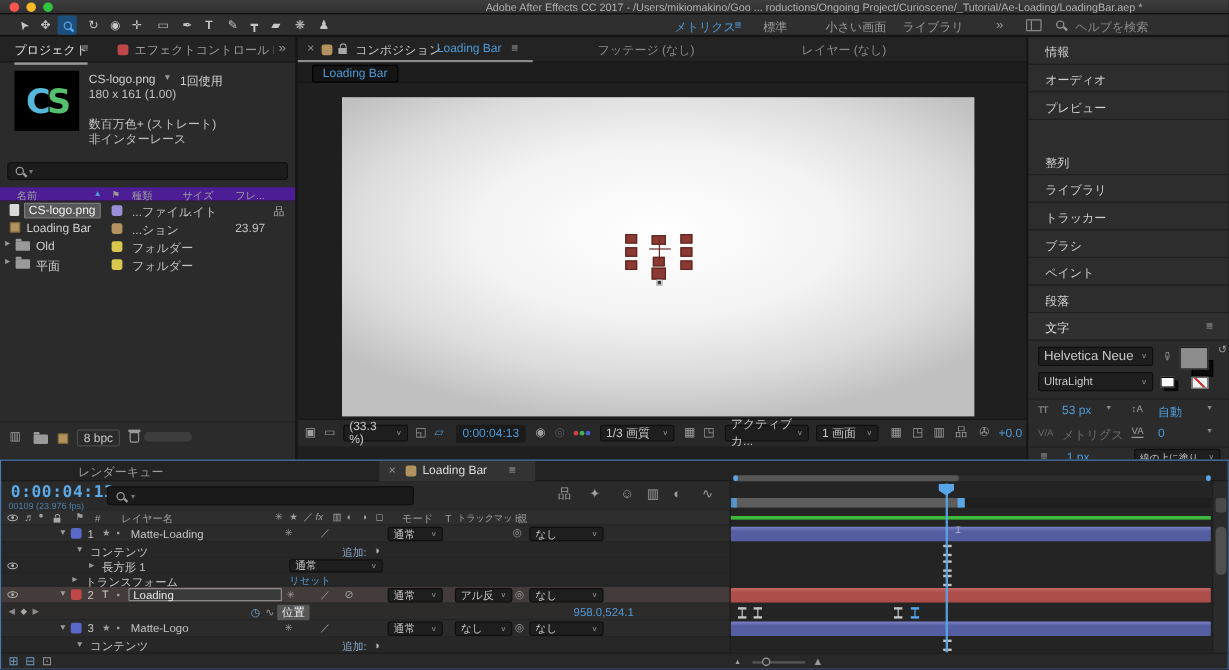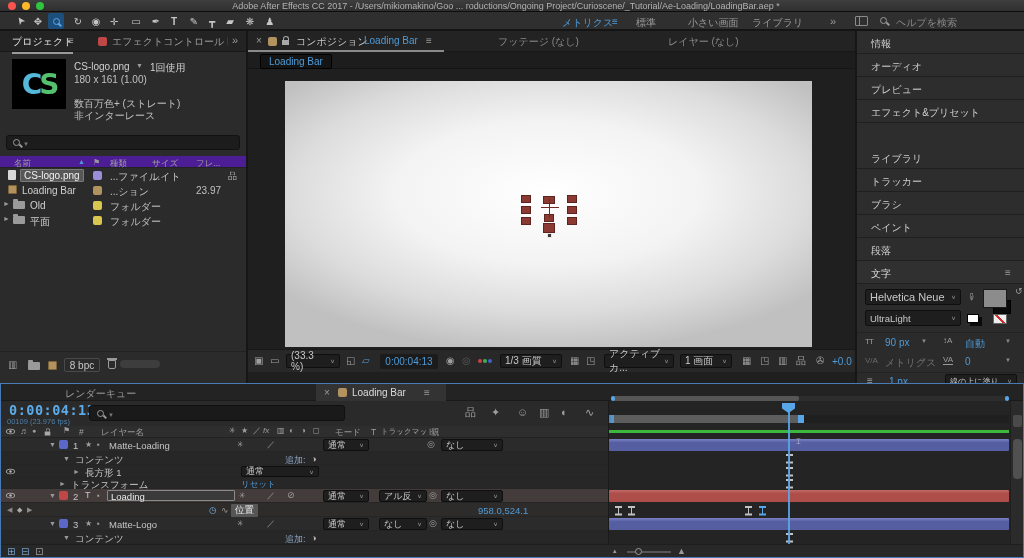--- a/index.html
+++ b/index.html
@@ -2,21 +2,21 @@
 <html><head>
 <meta charset="utf-8">
 <style>
 *{margin:0;padding:0;box-sizing:border-box}
 html,body{width:1024px;height:558px;overflow:hidden}
 body{position:relative;background:#161616;font-family:"Liberation Sans","DejaVu Sans",sans-serif;font-size:10px;color:#c8c8c8}
 .a{position:absolute}
 .panel{position:absolute;background:#2b2b2b;overflow:hidden}
 .tabbar{position:absolute;left:0;right:0;top:0;height:21px;background:#232323;border-bottom:1px solid #181818}
 .tl{position:absolute;top:2px;width:8px;height:8px;border-radius:50%}
-.ttl{position:absolute;left:60px;right:72px;top:1px;text-align:center;font-size:9px;color:#b2b2b2;white-space:nowrap;overflow:hidden}
+.ttl{position:absolute;left:60px;right:72px;top:1px;text-align:right;font-size:9px;color:#b2b2b2;white-space:nowrap;overflow:hidden}
 .tool{position:absolute;top:1px;width:16px;height:16px;display:flex;align-items:center;justify-content:center;color:#c6c6c6;font-size:10px}
 .dd{position:absolute;background:#1e1e1e;border:1px solid #0f0f0f;border-radius:2px;display:flex;align-items:center;justify-content:space-between;padding:0 4px;height:14px;color:#c8c8c8}
 .chv{color:#8a8a8a;font-size:7px;transform:scaleY(.8);margin-left:3px}
 .chip{position:absolute;width:9px;height:9px;border-radius:2px}
 .mag{position:absolute;width:7px;height:7px;border:1.5px solid #9a9a9a;border-radius:50%}
 .mag::after{content:"";position:absolute;width:4px;height:1.5px;background:#9a9a9a;transform:rotate(45deg);right:-3.5px;bottom:-1.5px}
 .mag.blue{border-color:#5aa6e8}.mag.blue::after{background:#5aa6e8}
 .eye{position:absolute;width:11px;height:7px;border:1px solid #b8b8b8;border-radius:50%}
 .eye::after{content:"";position:absolute;left:3px;top:1px;width:3px;height:3px;border-radius:50%;background:#b8b8b8}
 .lock{position:absolute;width:7px;height:5px;background:#a8a8a8}
@@ -232,22 +232,22 @@
 <div id="rightcol" class="panel" style="left:857px;top:31px;width:167px;height:352px;background:#2d2d2d">
   <div class="a" style="left:0;top:0;width:167px;height:23px;border-bottom:1px solid #1f1f1f">
       <span class="a" style="left:14px;top:6px;color:#cfcfcf">情報</span>
     </div>
   <div class="a" style="left:0;top:23px;width:167px;height:23px;border-bottom:1px solid #1f1f1f">
       <span class="a" style="left:14px;top:6px;color:#cfcfcf">オーディオ</span>
     </div>
   <div class="a" style="left:0;top:46px;width:167px;height:23px;border-bottom:1px solid #1f1f1f">
       <span class="a" style="left:14px;top:6px;color:#cfcfcf">プレビュー</span>
     </div>
-  <div class="a" style="left:0;top:69px;width:167px;height:23px;border-bottom:1px solid #1f1f1f">
-      <span class="a" style="left:14px;top:6px;color:#cfcfcf">エフェクト&amp;プリセット</span>
+  <div class="a" style="left:0;top:92px;width:167px;height:23px;border-bottom:1px solid #1f1f1f">
+      <span class="a" style="left:14px;top:6px;color:#cfcfcf">整列</span>
     </div>
   <div class="a" style="left:0;top:115px;width:167px;height:23px;border-bottom:1px solid #1f1f1f">
       <span class="a" style="left:14px;top:6px;color:#cfcfcf">ライブラリ</span>
     </div>
   <div class="a" style="left:0;top:138px;width:167px;height:23px;border-bottom:1px solid #1f1f1f">
       <span class="a" style="left:14px;top:6px;color:#cfcfcf">トラッカー</span>
     </div>
   <div class="a" style="left:0;top:161px;width:167px;height:23px;border-bottom:1px solid #1f1f1f">
       <span class="a" style="left:14px;top:6px;color:#cfcfcf">ブラシ</span>
     </div>
@@ -272,21 +272,21 @@
         <span class="chv">∨</span>
       </div>
     <div class="dd" style="left:8px;top:26px;width:96px;height:16px">
         <span style="font-size:9.5px">UltraLight</span>
         <span class="chv">∨</span>
       </div>
     <div class="a" style="left:110px;top:30px;width:12px;height:9px;background:#fff;border:1px solid #000;box-shadow:3px 3px 0 #0a0a0a"></div>
     <div class="a" style="left:136px;top:30px;width:14px;height:10px;background:#f0f0f0;border:1px solid #666;background-image:linear-gradient(45deg,transparent 44%,#d03030 44%,#d03030 56%,transparent 56%)"></div>
     <div class="a" style="left:0;top:48px;width:167px;height:1px;background:#222"></div>
     <span class="ic" style="left:8px;top:54px;font-size:8px;letter-spacing:-1px">TT</span>
-    <span class="a blue" style="left:28px;top:53px">90 px</span>
+    <span class="a blue" style="left:28px;top:53px">53 px</span>
     <span class="a" style="left:64px;top:54px;color:#8a8a8a;font-size:6px">▼</span>
     <span class="ic" style="left:86px;top:53px;font-size:8px">↕A</span>
     <span class="a blue" style="left:108px;top:53px">自動</span>
     <span class="a" style="left:148px;top:54px;color:#8a8a8a;font-size:6px">▼</span>
     <span class="ic" style="left:8px;top:73px;font-size:8px;color:#6a6a6a">V/A</span>
     <span class="a" style="left:28px;top:72px;color:#6e6e6e">メトリクス</span>
     <span class="a" style="left:64px;top:73px;color:#555;font-size:6px">▼</span>
     <span class="ic" style="left:86px;top:72px;font-size:8px;border-bottom:1px solid #9a9a9a">VA</span>
     <span class="a blue" style="left:108px;top:72px">0</span>
     <span class="a" style="left:148px;top:73px;color:#8a8a8a;font-size:6px">▼</span>

